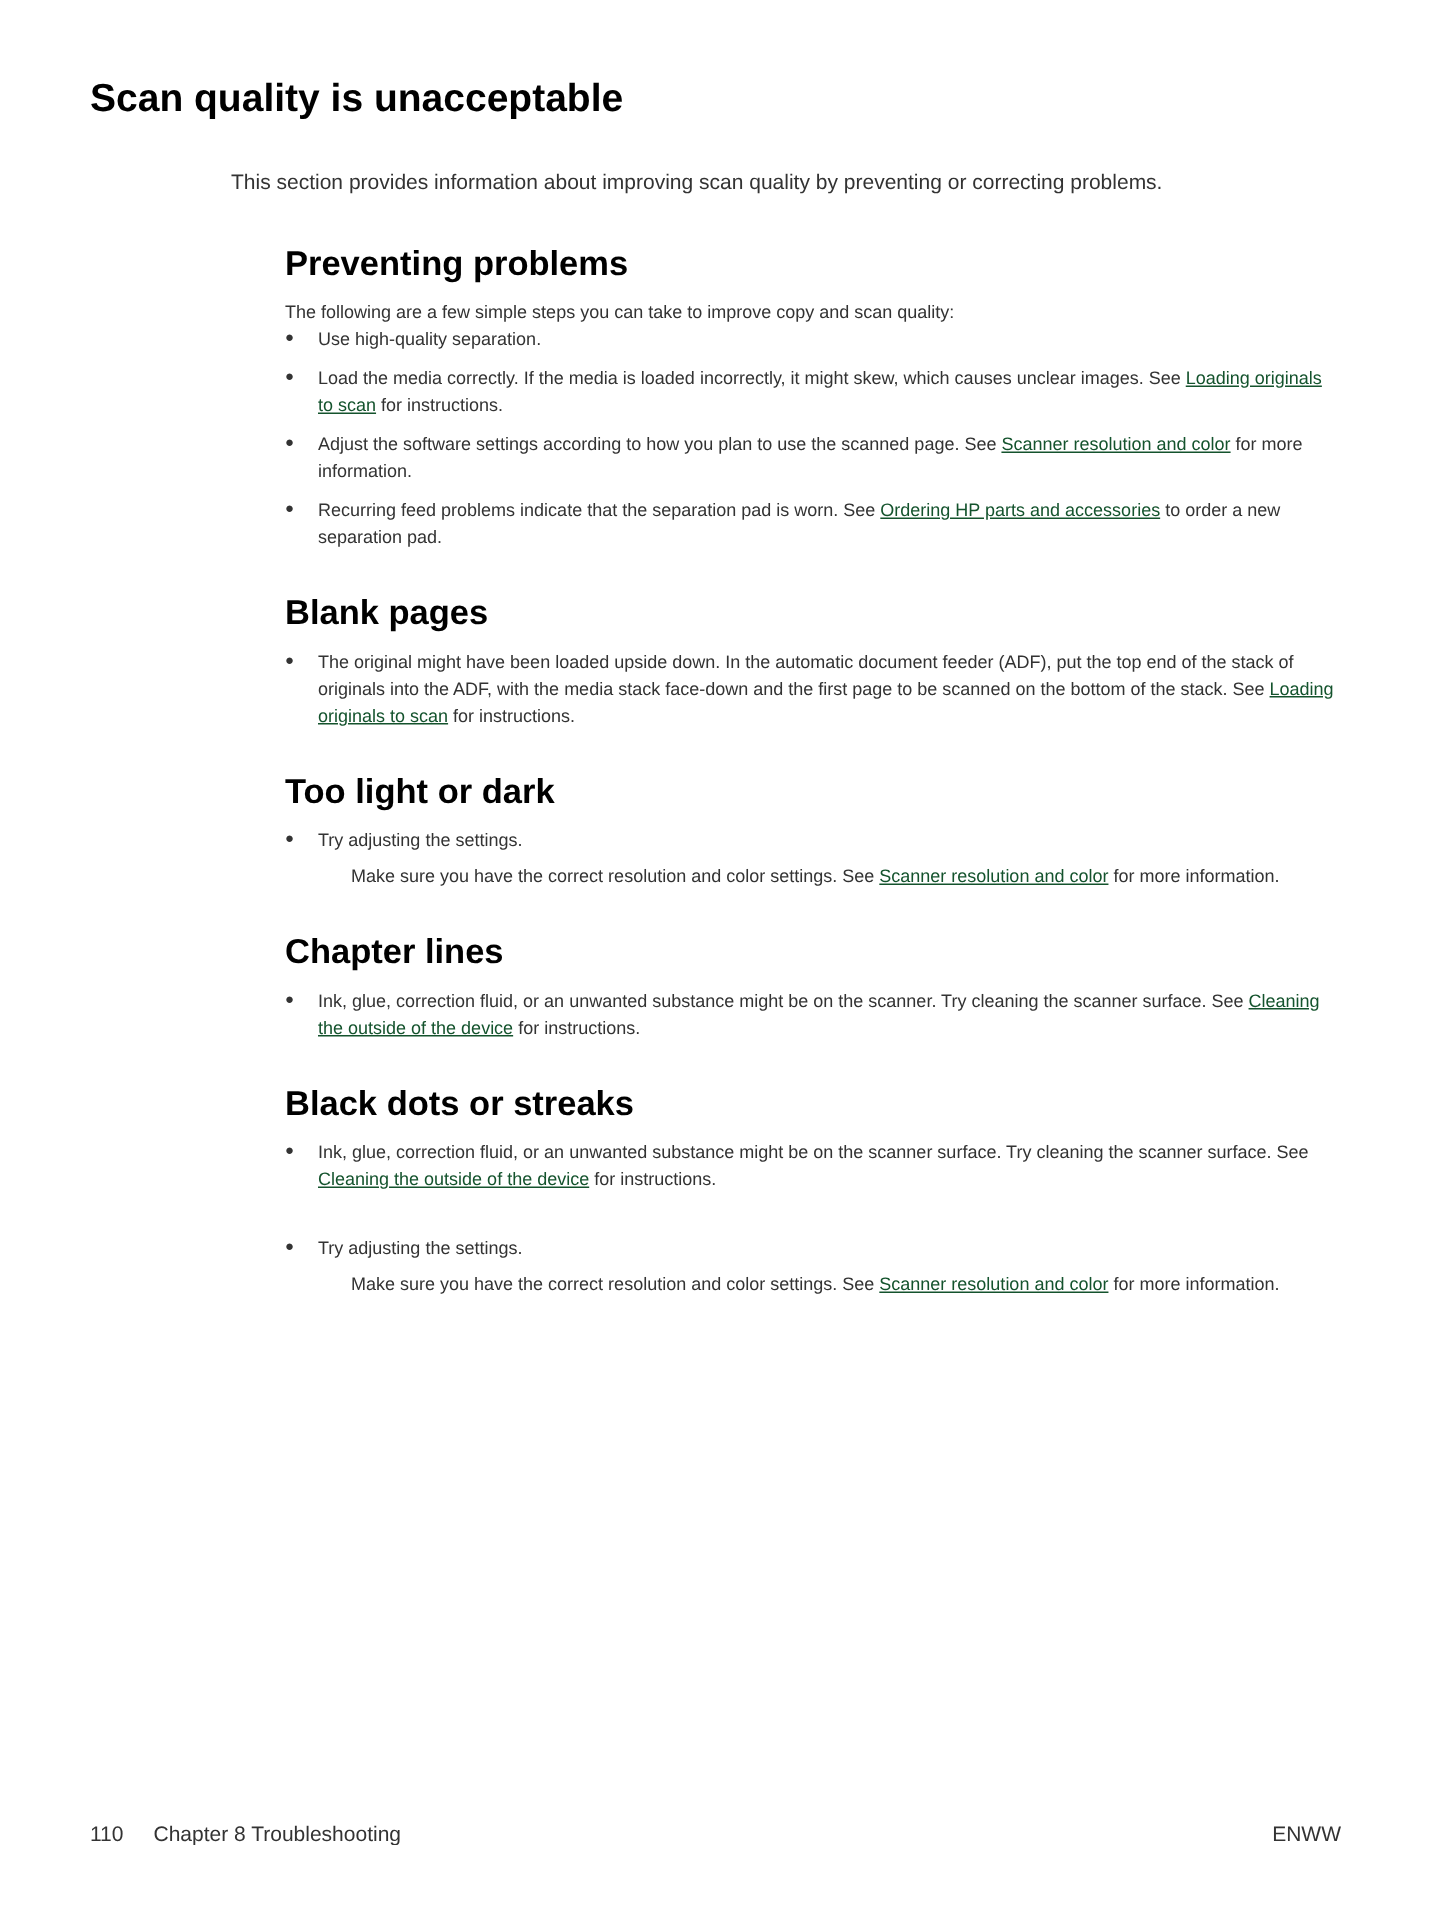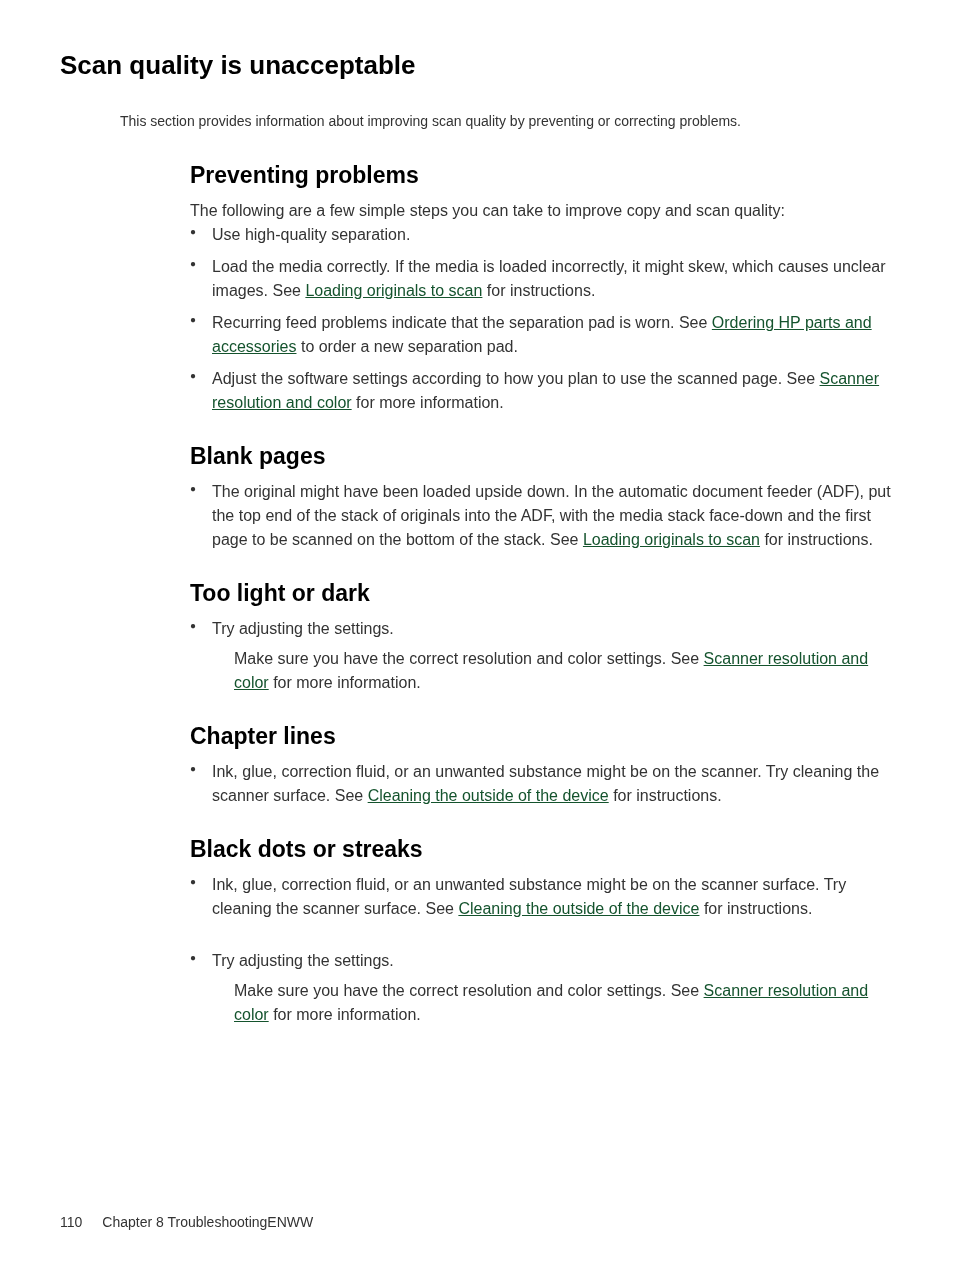--- a/index.html
+++ b/index.html
@@ -19,41 +19,41 @@
     }
 
     .page-title {
       color: #000000;
       font-size: 26px;
       font-weight: bold;
       margin-bottom: 30px;
     }
 
     .intro-text {
-      margin-left: 60px;
+      margin-left: 94px;
       margin-bottom: 30px;
       line-height: 1.5;
       font-size: 14px;
     }
 
     .section {
       margin-left: 130px;
       margin-bottom: 28px;
     }
 
     .section-heading {
       font-size: 23px;
       font-weight: bold;
       color: #000;
       margin-bottom: 10px;
     }
 
     .section-body {
       line-height: 1.5;
-      font-size: 16px;
+      font-size: 12px;
     }
 
     ul.bullet-list {
       list-style: none;
       padding: 0;
       margin: 0;
     }
 
     ul.bullet-list li {
       position: relative;
@@ -81,20 +81,21 @@
       margin-left: 22px;
       line-height: 1.5;
     }
 
     .footer {
       position: fixed;
       bottom: 40px;
       left: 60px;
       right: 60px;
       display: flex;
+      justify-content: space-between;
       font-size: 14px;
       color: #333;
     }
 
     .footer-left {
       display: flex;
       gap: 20px;
     }
   </style>
 </head>
@@ -106,22 +107,22 @@
 
 <div>
 
   <div class="section">
     <h2 class="section-heading">Preventing problems</h2>
     <div class="section-body">
       <p>The following are a few simple steps you can take to improve copy and scan quality:</p>
       <ul class="bullet-list">
         <li>Use high-quality separation.</li>
         <li>Load the media correctly. If the media is loaded incorrectly, it might skew, which causes unclear images. See <a href="#">Loading originals to scan</a> for instructions.</li>
+        <li>Adjust the software settings according to how you plan to use the scanned page. See <a href="#">Scanner resolution and color</a> for more information.</li>
         <li>Recurring feed problems indicate that the separation pad is worn. See <a href="#">Ordering HP parts and accessories</a> to order a new separation pad.</li>
-        <li>Adjust the software settings according to how you plan to use the scanned page. See <a href="#">Scanner resolution and color</a> for more information.</li>
       </ul>
     </div>
   </div>
 
   <div class="section">
     <h2 class="section-heading">Blank pages</h2>
     <div class="section-body">
       <ul class="bullet-list">
         <li>The original might have been loaded upside down. In the automatic document feeder (ADF), put the top end of the stack of originals into the ADF, with the media stack face-down and the first page to be scanned on the bottom of the stack. See <a href="#">Loading originals to scan</a> for instructions.</li>
       </ul>

